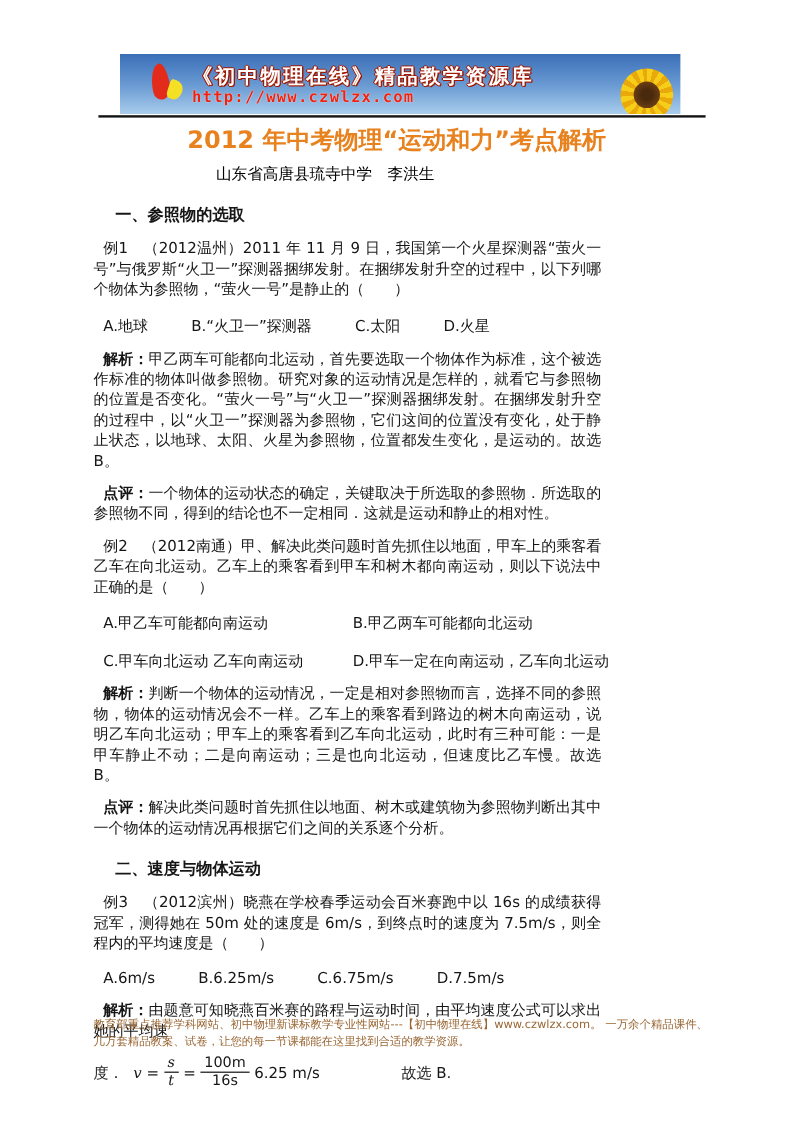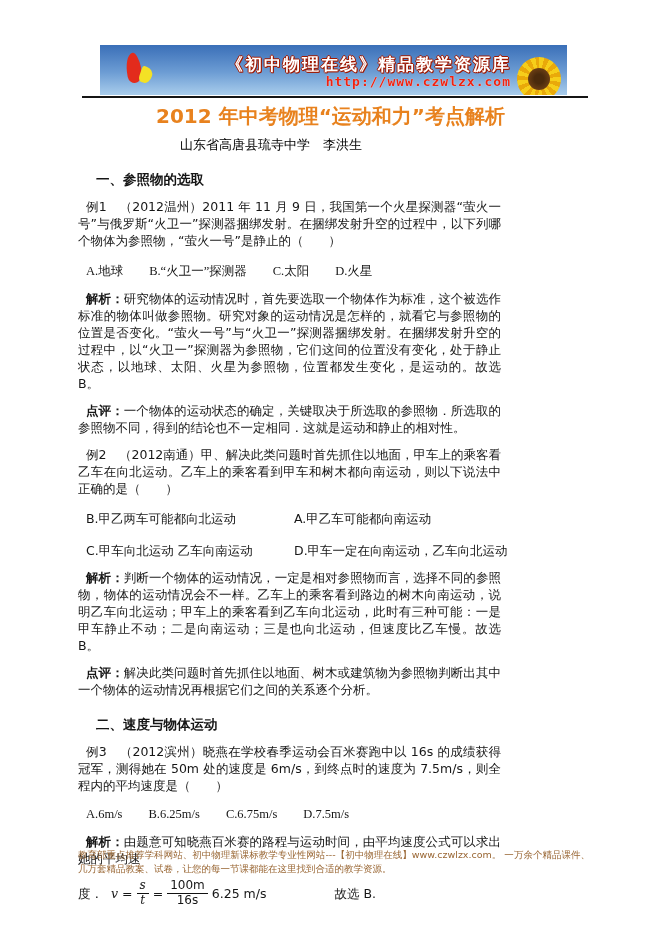--- a/index.html
+++ b/index.html
@@ -20,21 +20,21 @@
   .logo .flame{
     position:absolute;left:26px;top:8px;width:15px;height:30px;
     background:#e32b1c;border-radius:65% 35% 55% 45% / 75% 55% 45% 25%;
     transform:rotate(-12deg);
   }
   .logo .swoosh{
     position:absolute;left:40px;top:22px;width:12px;height:16px;
     background:#f4e125;border-radius:20% 80% 60% 40% / 30% 60% 70% 40%;
     transform:rotate(18deg);
   }
-  .banner-text{flex:1 1 auto;text-align:right;line-height:1.1;padding-top:4px;}
+  .banner-text{flex:1 1 auto;text-align:left;line-height:1.1;padding-top:4px;}
   .banner-title{
     font-size:17px;font-weight:bold;color:#ffffff;letter-spacing:2px;
     text-shadow:1px 0 #a01800,-1px 0 #a01800,0 1px #a01800,0 -1px #a01800,1px 1px #a01800;
   }
   .banner-url{
     font-family:"DejaVu Sans Mono","Liberation Mono",monospace;
     font-size:13px;font-weight:bold;color:#ee2211;letter-spacing:1px;margin-top:2px;
     text-shadow:0 0 1px #ffffff;
   }
   .sunflower{position:relative;width:56px;height:50px;flex:0 0 auto;}
@@ -60,21 +60,21 @@
 
   
   .content{
     position:absolute;left:0;top:162px;width:571px;
     padding:0;font-size:12.5px;line-height:17px;color:#161616;
   }
   .content > *{margin-left:78px;margin-right:70px;}
   .sec-heading{font-size:13.5px;font-weight:bold;margin-top:9px;margin-bottom:0;padding-left:18px;}
   p.para{margin-top:10px;margin-bottom:0;text-indent:8px;text-align:justify;}
   p.para .lbl{font-weight:bold;}
-  .opts-row{display:flex;gap:26px;padding-left:8px;margin-top:14px;white-space:nowrap;font-family:Liberation Serif, serif;}
+  .opts-row{display:flex;gap:36px;padding-left:8px;margin-top:14px;white-space:nowrap;}
   .opts-grid{
     display:grid;grid-template-columns:208px auto;row-gap:15px;
     padding-left:8px;margin-top:13px;white-space:nowrap;
   }
   .mt9{margin-top:9px;} .mt11{margin-top:11px;} .mt12{margin-top:12px;}
   .mt13{margin-top:13px;} .mt14{margin-top:14px;} .mt18{margin-top:18px;}
 
   
   .formula-line{
     display:flex;align-items:center;margin-top:6px;height:40px;
@@ -123,32 +123,32 @@
     <p class="para">例1　（2012温州）2011 年 11 月 9 日，我国第一个火星探测器“萤火一号”与俄罗斯“火卫一”探测器捆绑发射。在捆绑发射升空的过程中，以下列哪个物体为参照物，“萤火一号”是静止的（　　）</p>
 
     <div class="opts-row">
       <span class="opt">A.地球</span>
       <span class="opt">B.“火卫一”探测器</span>
       <span class="opt">C.太阳</span>
       <span class="opt">D.火星</span>
     </div>
 
     <p class="para mt11">
-      <b class="lbl">解析：</b><span>研究物体的运动情况时，首先要选取一个物体作为标准，这个被选作标准的物体叫做参照物。研究对象的运动情况是怎样的，就看它与参照物的位置是否变化。“萤火一号”与“火卫一”探测器捆绑发射。在捆绑发射升空的过程中，以“火卫一”探测器为参照物，它们这间的位置没有变化，处于静止状态，以地球、太阳、火星为参照物，位置都发生变化，是运动的。故选 B。</span>
+      <b class="lbl">解析：</b><span>甲乙两车可能都向北运动，首先要选取一个物体作为标准，这个被选作标准的物体叫做参照物。研究对象的运动情况是怎样的，就看它与参照物的位置是否变化。“萤火一号”与“火卫一”探测器捆绑发射。在捆绑发射升空的过程中，以“火卫一”探测器为参照物，它们这间的位置没有变化，处于静止状态，以地球、太阳、火星为参照物，位置都发生变化，是运动的。故选 B。</span>
     </p>
 
     <p class="para mt9">
       <b class="lbl">点评：</b><span>一个物体的运动状态的确定，关键取决于所选取的参照物．所选取的参照物不同，得到的结论也不一定相同．这就是运动和静止的相对性。</span>
     </p>
 
     <p class="para mt13">例2　（2012南通）甲、解决此类问题时首先抓住以地面，甲车上的乘客看乙车在向北运动。乙车上的乘客看到甲车和树木都向南运动，则以下说法中正确的是（　　）</p>
 
     <div class="opts-grid">
+      <span class="opt">A.甲乙车可能都向南运动</span>
       <span class="opt">B.甲乙两车可能都向北运动</span>
-      <span class="opt">A.甲乙车可能都向南运动</span>
       <span class="opt">C.甲车向北运动 乙车向南运动</span>
       <span class="opt">D.甲车一定在向南运动，乙车向北运动</span>
     </div>
 
     <p class="para mt9">
       <b class="lbl">解析：</b><span>判断一个物体的运动情况，一定是相对参照物而言，选择不同的参照物，物体的运动情况会不一样。乙车上的乘客看到路边的树木向南运动，说明乙车向北运动；甲车上的乘客看到乙车向北运动，此时有三种可能：一是甲车静止不动；二是向南运动；三是也向北运动，但速度比乙车慢。故选 B。</span>
     </p>
 
     <p class="para mt14">
       <b class="lbl">点评：</b><span>解决此类问题时首先抓住以地面、树木或建筑物为参照物判断出其中一个物体的运动情况再根据它们之间的关系逐个分析。</span>

